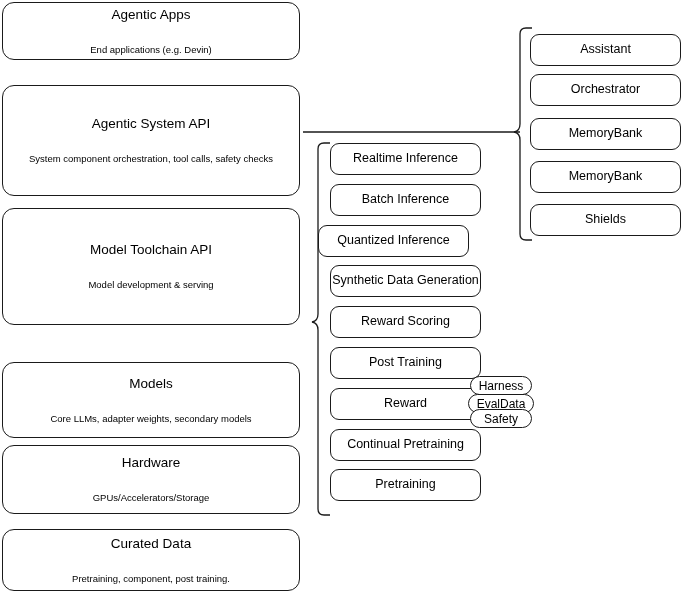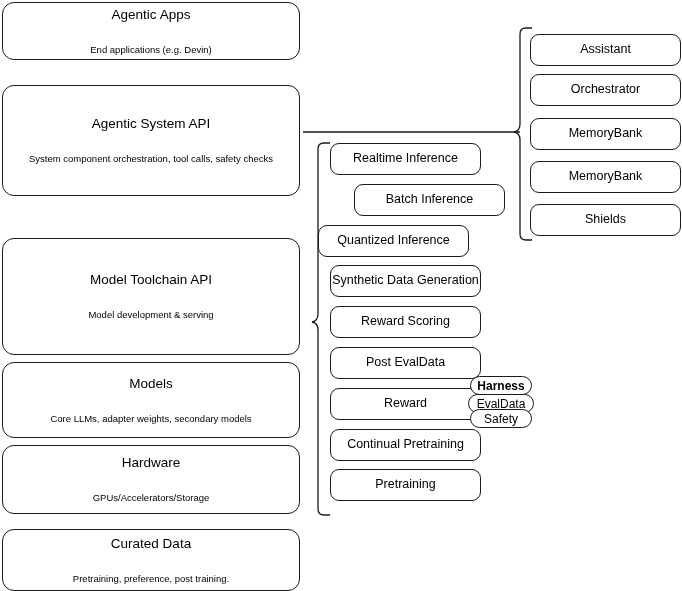--- a/index.html
+++ b/index.html
@@ -100,69 +100,69 @@
   <div class="node layer" style="left:2px; top:2px; width:298px; height:58px;">
     <div class="title">Agentic Apps</div>
     <div class="subtitle">End applications (e.g. Devin)</div>
   </div>
 
   <div class="node layer" style="left:2px; top:85px; width:298px; height:111px;">
     <div class="title">Agentic System API</div>
     <div class="subtitle">System component orchestration, tool calls, safety checks</div>
   </div>
 
-  <div class="node layer" style="left:2px; top:238px; width:298px; height:117px;">
+  <div class="node layer" style="left:2px; top:208px; width:298px; height:117px;">
     <div class="title">Model Toolchain API</div>
     <div class="subtitle">Model development &amp; serving</div>
   </div>
 
   <div class="node layer" style="left:2px; top:362px; width:298px; height:76px;">
     <div class="title">Models</div>
     <div class="subtitle">Core LLMs, adapter weights, secondary models</div>
   </div>
 
   <div class="node layer" style="left:2px; top:445px; width:298px; height:69px;">
     <div class="title">Hardware</div>
     <div class="subtitle">GPUs/Accelerators/Storage</div>
   </div>
 
   <div class="node layer" style="left:2px; top:529px; width:298px; height:62px;">
     <div class="title">Curated Data</div>
-    <div class="subtitle">Pretraining, preference, post training.</div>
+    <div class="subtitle">Pretraining, component, post training.</div>
   </div>
 
   <div class="node cap" style="left:330px; top:143px; width:151px; height:32px;">
     <div class="title">Realtime Inference</div>
   </div>
-  <div class="node cap" style="left:330px; top:184px; width:151px; height:32px;margin-left:24px;">
+  <div class="node cap" style="left:330px; top:184px; width:151px; height:32px;">
     <div class="title">Batch Inference</div>
   </div>
   <div class="node cap" style="left:318px; top:225px; width:151px; height:32px;">
     <div class="title">Quantized Inference</div>
   </div>
   <div class="node cap" style="left:330px; top:265px; width:151px; height:32px;">
     <div class="title">Synthetic Data Generation</div>
   </div>
   <div class="node cap" style="left:330px; top:306px; width:151px; height:32px;">
     <div class="title">Reward Scoring</div>
   </div>
   <div class="node cap" style="left:330px; top:347px; width:151px; height:32px;">
-    <div class="title">Post EvalData</div>
+    <div class="title">Post Training</div>
   </div>
   <div class="node cap" style="left:330px; top:388px; width:151px; height:32px;">
     <div class="title">Reward</div>
   </div>
   <div class="node cap" style="left:330px; top:429px; width:151px; height:32px;">
     <div class="title">Continual Pretraining</div>
   </div>
   <div class="node cap" style="left:330px; top:469px; width:151px; height:32px;">
     <div class="title">Pretraining</div>
   </div>
 
-  <div class="pill" style="left:470px; top:376px; width:62px; height:19px;font-weight:bold;">
+  <div class="pill" style="left:470px; top:376px; width:62px; height:19px;">
     <span>Harness</span>
   </div>
   <div class="pill" style="left:468px; top:394px; width:66px; height:19px;">
     <span>EvalData</span>
   </div>
   <div class="pill" style="left:470px; top:409px; width:62px; height:19px;">
     <span>Safety</span>
   </div>
 
   <div class="node cap" style="left:530px; top:34px; width:151px; height:32px;">

